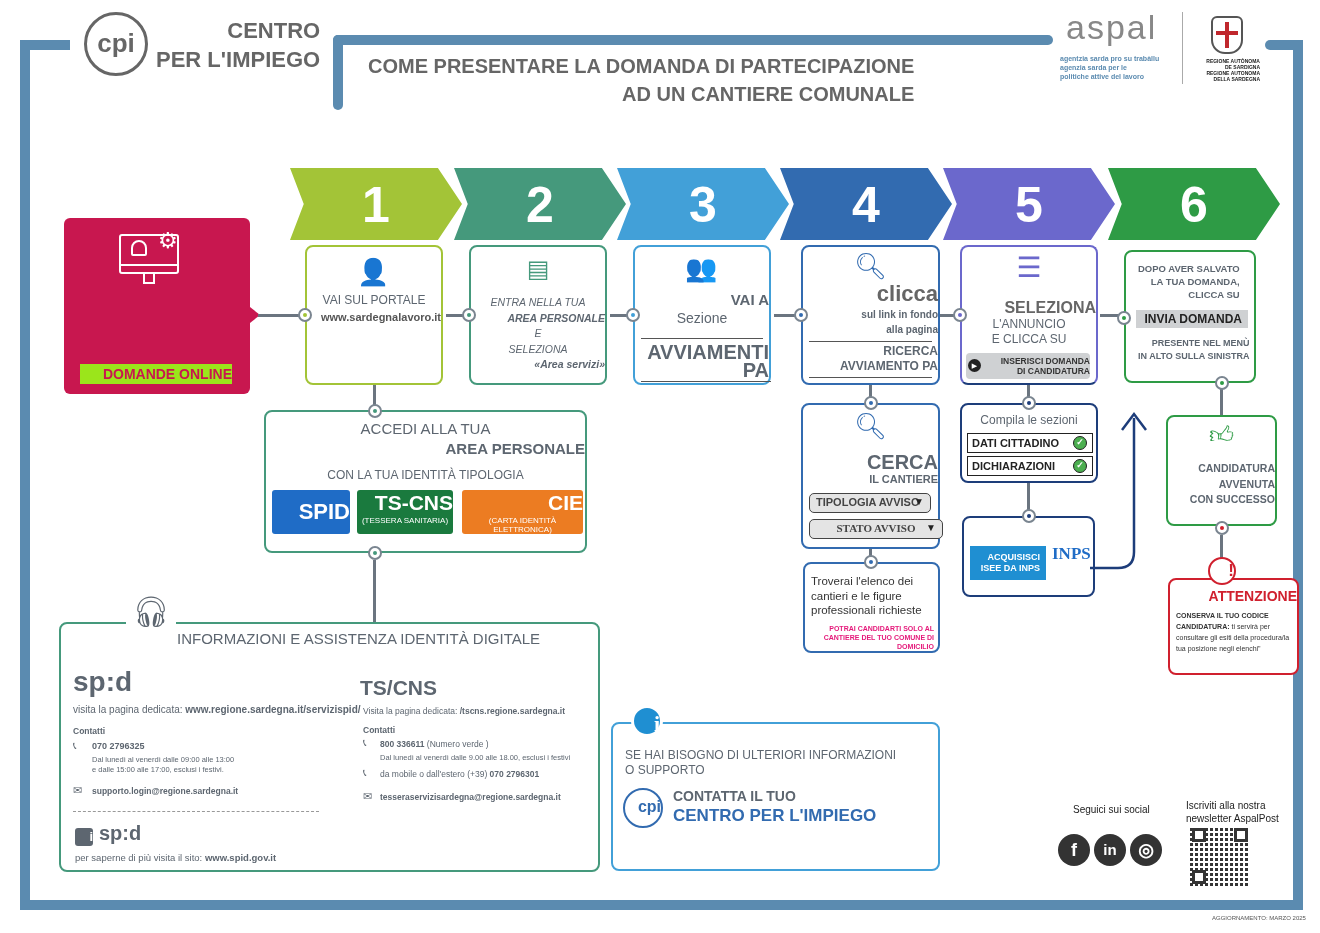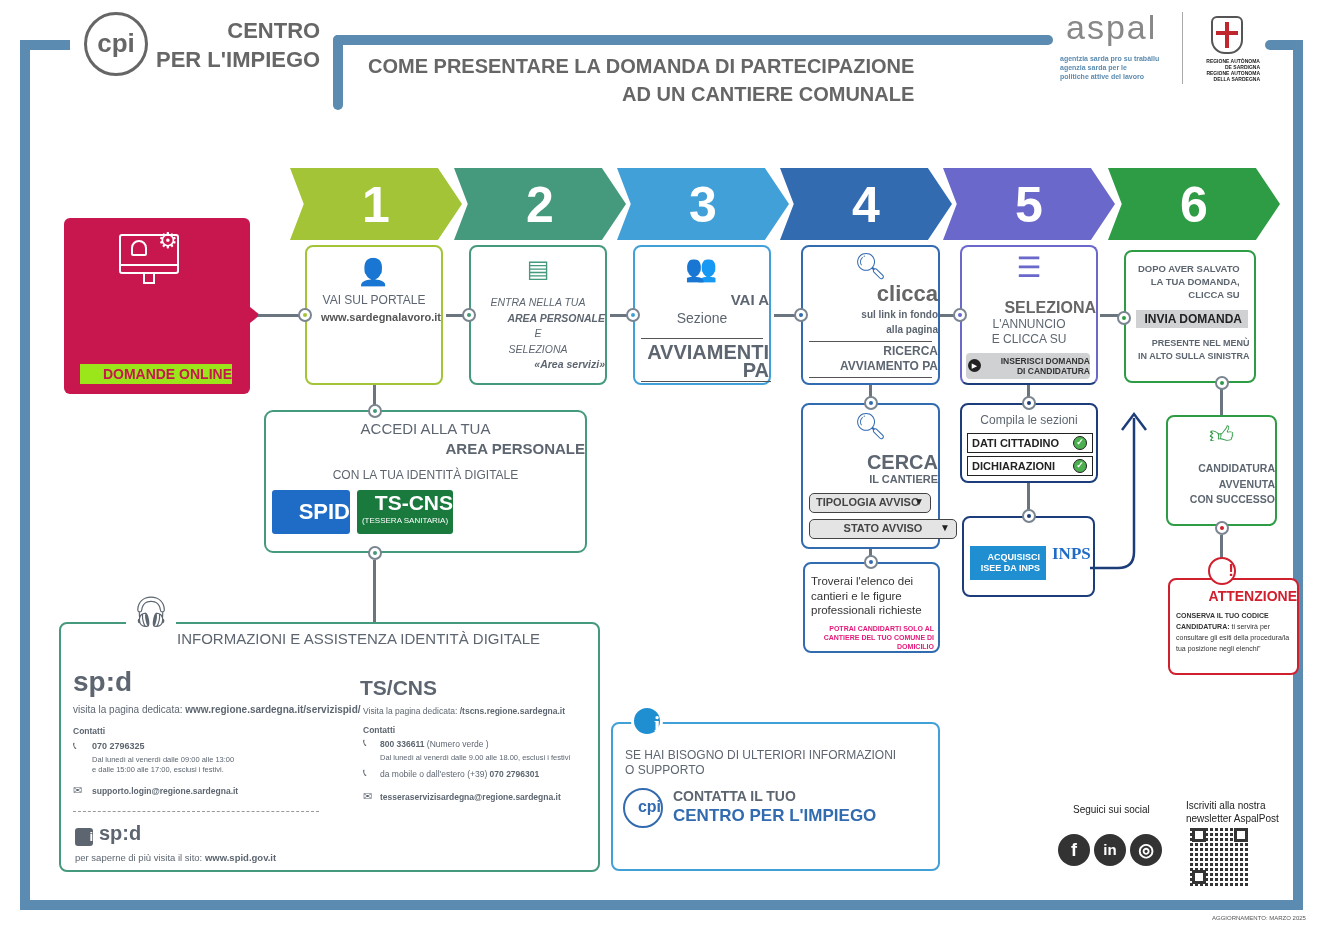--- a/index.html
+++ b/index.html
@@ -189,45 +189,49 @@
   <div class="bold" style="position:absolute;left:12px;top:85px;font-size:9px;line-height:13px;">
     <div>PRESENTE NEL MENÙ</div>
     <div>IN ALTO SULLA SINISTRA</div>
   </div>
 </div>
 <div class="dot" style="left:1117px;top:311px;">
     <div style="position:absolute;left:3px;top:3px;width:4px;height:4px;border-radius:50%;background:#2e9b45;"></div>
   </div>
 
 <div class="line" style="left:373px;top:385px;width:3px;height:25px;"></div>
-<div class="box" style="left:264px;top:410px;width:323px;height:143px;border-color:#45997c;border-radius:9px;">
+<div class="box" style="left:264px;top:410px;width:323px;height:143px;border-color:#45997c;">
   <div class="center" style="position:absolute;left:0;right:0;top:8px;font-size:15px;">ACCEDI ALLA TUA</div>
   <div class="center bold" style="position:absolute;left:0;right:0;top:28px;font-size:15px;">AREA PERSONALE</div>
-  <div class="center" style="position:absolute;left:0;right:0;top:56px;font-size:12px;">CON LA TUA IDENTITÀ DIGITALE</div>
+  <div class="center" style="position:absolute;left:0;right:0;top:56px;font-size:12px;">CON LA TUA IDENTITÀ TIPOLOGIA</div>
   <div class="center bold" style="position:absolute;left:6px;width:78px;top:78px;height:44px;background:#1f6cc6;border-radius:3px;color:#fff;font-size:22px;line-height:44px;">SPID</div>
   <div style="position:absolute;left:91px;width:96px;top:78px;height:44px;background:#1a7a3e;border-radius:3px;color:#fff;">
     <div class="center bold" style="font-size:21px;line-height:26px;">TS-CNS</div>
     <div class="center" style="font-size:8px;">(TESSERA SANITARIA)</div>
+  </div>
+  <div style="position:absolute;left:196px;width:121px;top:78px;height:44px;background:#ec7c22;border-radius:3px;color:#fff;">
+    <div class="center bold" style="font-size:21px;line-height:26px;">CIE</div>
+    <div class="center" style="font-size:8px;">(CARTA IDENTITÀ ELETTRONICA)</div>
   </div>
 </div>
 <div class="dot" style="left:368px;top:404px;">
     <div style="position:absolute;left:3px;top:3px;width:4px;height:4px;border-radius:50%;background:#45997c;"></div>
   </div>
 <div class="dot" style="left:368px;top:546px;">
     <div style="position:absolute;left:3px;top:3px;width:4px;height:4px;border-radius:50%;background:#45997c;"></div>
   </div>
 <div class="line" style="left:373px;top:560px;width:3px;height:62px;"></div>
 
 <div class="line" style="left:869px;top:385px;width:3px;height:18px;"></div>
 <div class="box" style="left:801px;top:403px;width:139px;height:146px;border-color:#326bb0;">
   <div class="center" style="position:absolute;left:0;right:0;top:6px;font-size:26px;color:#326bb0;">🔍︎</div>
   <div class="center bold" style="position:absolute;left:0;right:0;top:46px;font-size:20px;color:#5d6670;">CERCA</div>
   <div class="center bold" style="position:absolute;left:0;right:0;top:68px;font-size:11px;">IL CANTIERE</div>
   <div class="select" style="left:6px;width:122px;top:88px;">TIPOLOGIA AVVISO</div>
-  <div class="select center" style="left:6px;width:148px;top:114px;">STATO AVVISO</div>
+  <div class="select center" style="left:6px;width:134px;top:114px;font-family:Liberation Serif, serif;">STATO AVVISO</div>
 </div>
 <div class="dot" style="left:864px;top:396px;">
     <div style="position:absolute;left:3px;top:3px;width:4px;height:4px;border-radius:50%;background:#326bb0;"></div>
   </div>
 <div class="line" style="left:869px;top:549px;width:3px;height:14px;"></div>
 <div class="box" style="left:803px;top:562px;width:137px;height:91px;border-color:#326bb0;">
   <div style="position:absolute;left:6px;right:4px;top:10px;font-size:11.5px;color:#333;line-height:14.5px;">Troverai l'elenco dei cantieri e le figure professionali richieste</div>
   <div class="bold" style="position:absolute;left:6px;right:4px;top:60px;font-size:7px;color:#e5197a;line-height:9px;">POTRAI CANDIDARTI SOLO AL CANTIERE DEL TUO COMUNE DI DOMICILIO</div>
 </div>
 <div class="dot" style="left:864px;top:555px;">

